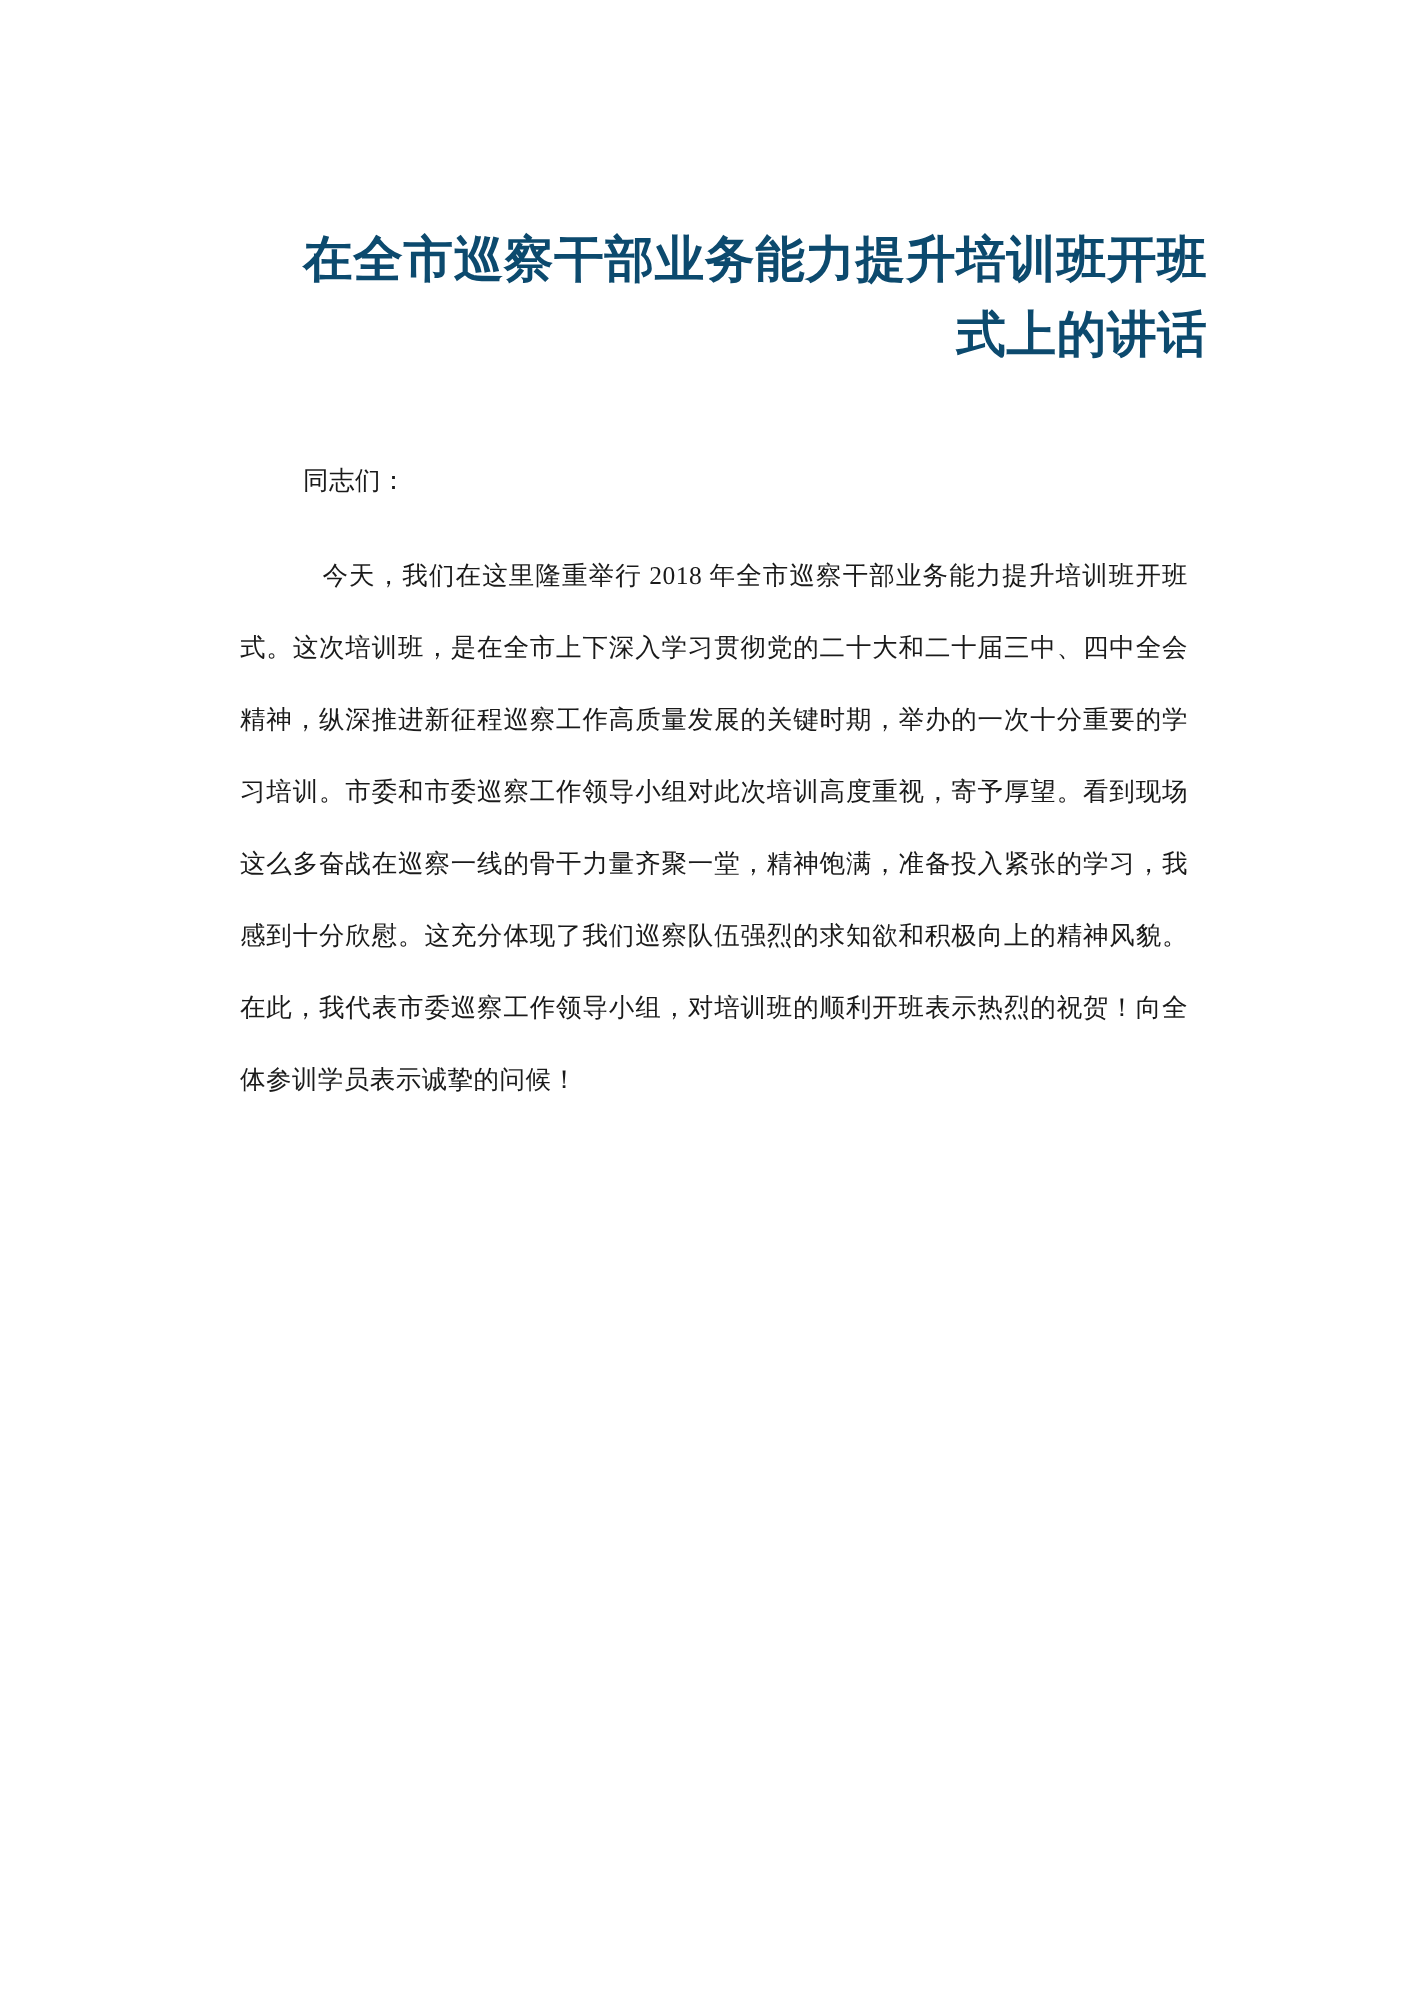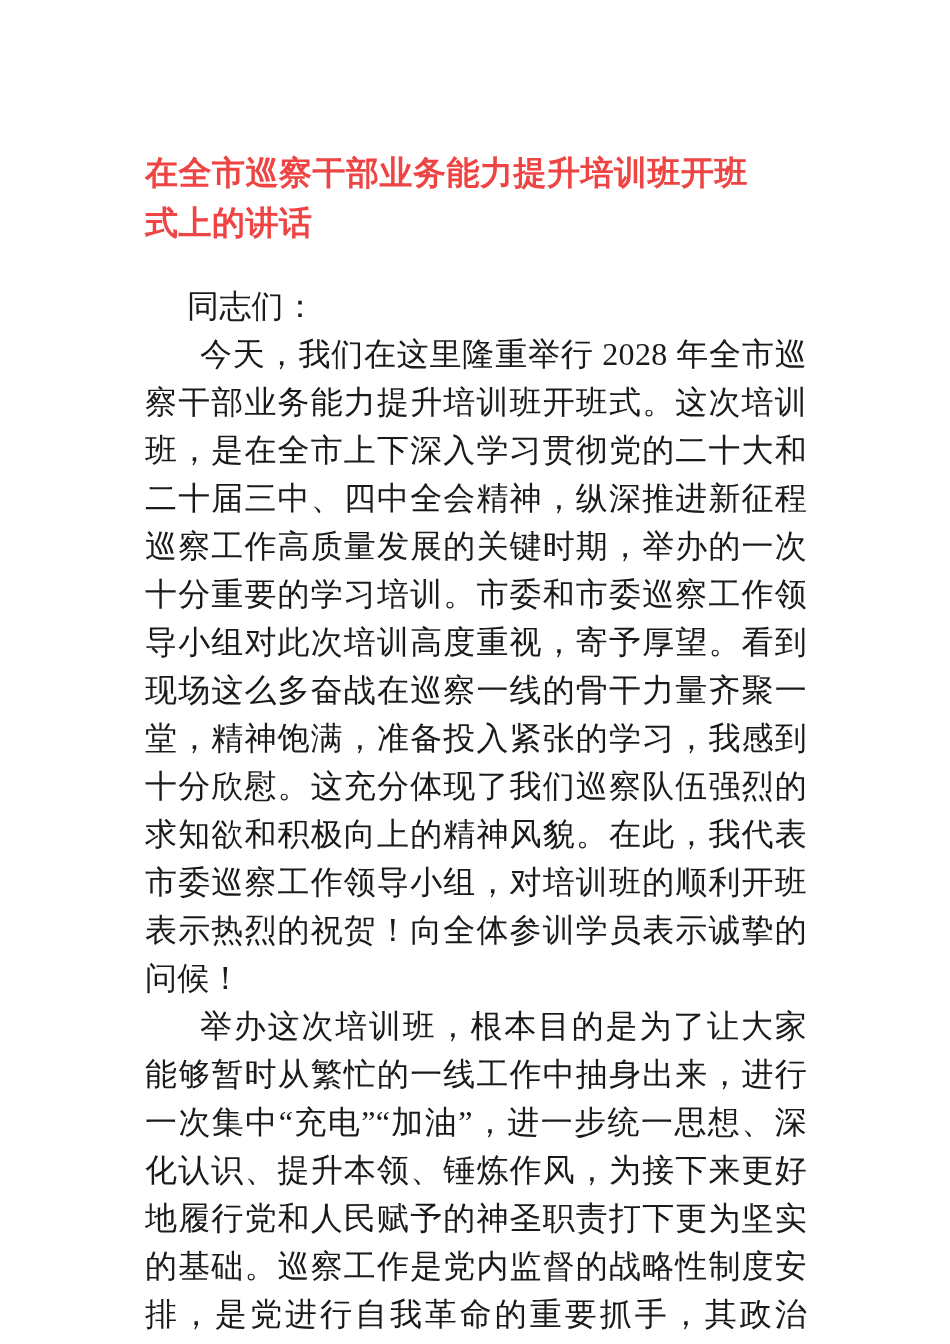--- a/index.html
+++ b/index.html
@@ -18,41 +18,41 @@
     font-family: "Liberation Serif", "DejaVu Serif", serif;
     color: #000000;
   }
 
   
   .doc-title {
     position: absolute;
     left: 145px;
     top: 126px;
     width: 660px;
-    text-align: left;
+    text-align: right;
     font-family: "DejaVu Sans", "Liberation Sans", sans-serif;
     font-weight: 700;
     font-size: 33px;
     line-height: 50px;
     letter-spacing: 0.5px;
-    color: #ef4444;
+    color: #0c4a6e;
     white-space: pre-line;
   }
 
   
   .doc-body {
     position: absolute;
     left: 145px;
     top: 282px;
     width: 662px;
   }
 
   .para {
-    margin: 0;
-    font-size: 32px;
+    margin: 15px;
+    font-size: 17px;
     line-height: 48px;
     text-align: justify;
     text-justify: inter-character;
     letter-spacing: 0.3px;
     color: #1a1a1a;
     font-family: "Liberation Serif", "DejaVu Serif", serif;
     word-break: break-all;
   }
 
   .para.salutation {
@@ -77,19 +77,18 @@
 <div class="page">
 
   <h1 class="doc-title"><span>在全市巡察干部业务能力提升培训班开班
 式上的讲话</span></h1>
 
   <div class="doc-body">
 
     <p class="para salutation">同志们：</p>
 
 
-    <p class="para indent2">今天，我们在这里隆重举行 2028 年全市巡察干部业务能力提升培训班开班式。这次培训班，是在全市上下深入学习贯彻党的二十大和二十届三中、四中全会精神，纵深推进新征程巡察工作高质量发展的关键时期，举办的一次十分重要的学习培训。市委和市委巡察工作领导小组对此次培训高度重视，寄予厚望。看到现场这么多奋战在巡察一线的骨干力量齐聚一堂，精神饱满，准备投入紧张的学习，我感到十分欣慰。这充分体现了我们巡察队伍强烈的求知欲和积极向上的精神风貌。在此，我代表市委巡察工作领导小组，对培训班的顺利开班表示热烈的祝贺！向全体参训学员表示诚挚的问候！</p>
+    <p class="para indent2">今天，我们在这里隆重举行 2018 年全市巡察干部业务能力提升培训班开班式。这次培训班，是在全市上下深入学习贯彻党的二十大和二十届三中、四中全会精神，纵深推进新征程巡察工作高质量发展的关键时期，举办的一次十分重要的学习培训。市委和市委巡察工作领导小组对此次培训高度重视，寄予厚望。看到现场这么多奋战在巡察一线的骨干力量齐聚一堂，精神饱满，准备投入紧张的学习，我感到十分欣慰。这充分体现了我们巡察队伍强烈的求知欲和积极向上的精神风貌。在此，我代表市委巡察工作领导小组，对培训班的顺利开班表示热烈的祝贺！向全体参训学员表示诚挚的问候！</p>
 
-    <p class="para indent2">举办这次培训班，根本目的是为了让大家能够暂时从繁忙的一线工作中抽身出来，进行一次集中“充电”“加油”，进一步统一思想、深化认识、提升本领、锤炼作风，为接下来更好地履行党和人民赋予的神圣职责打下更为坚实的基础。巡察工作是党内监督的战略性制度安排，是党进行自我革命的重要抓手，其政治性、政策性、专业性都非常强。随着全面从严治党向纵深推进，对巡察工作的要求越来越高，我们面临的形势任务也更加复杂艰巨。这就迫切</p>
 
   </div>
 
 </div>
 
 </body></html>

